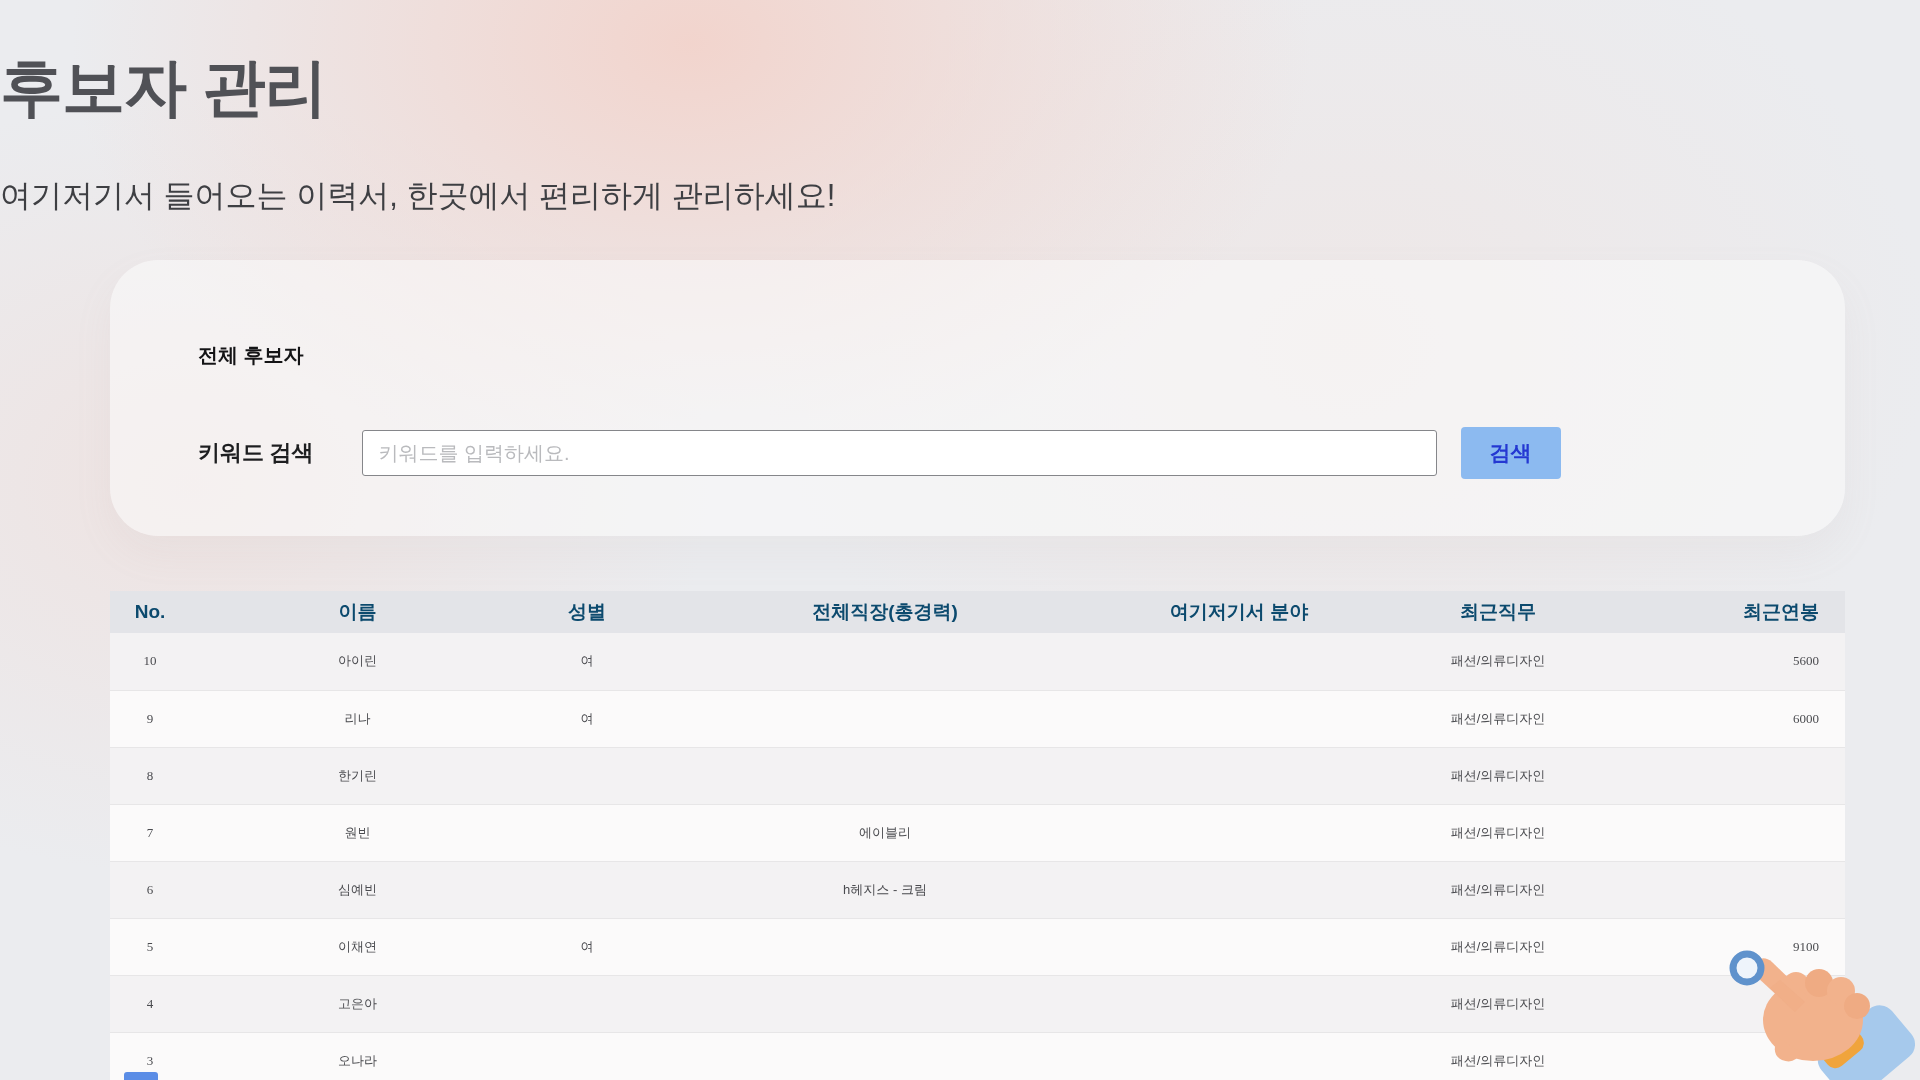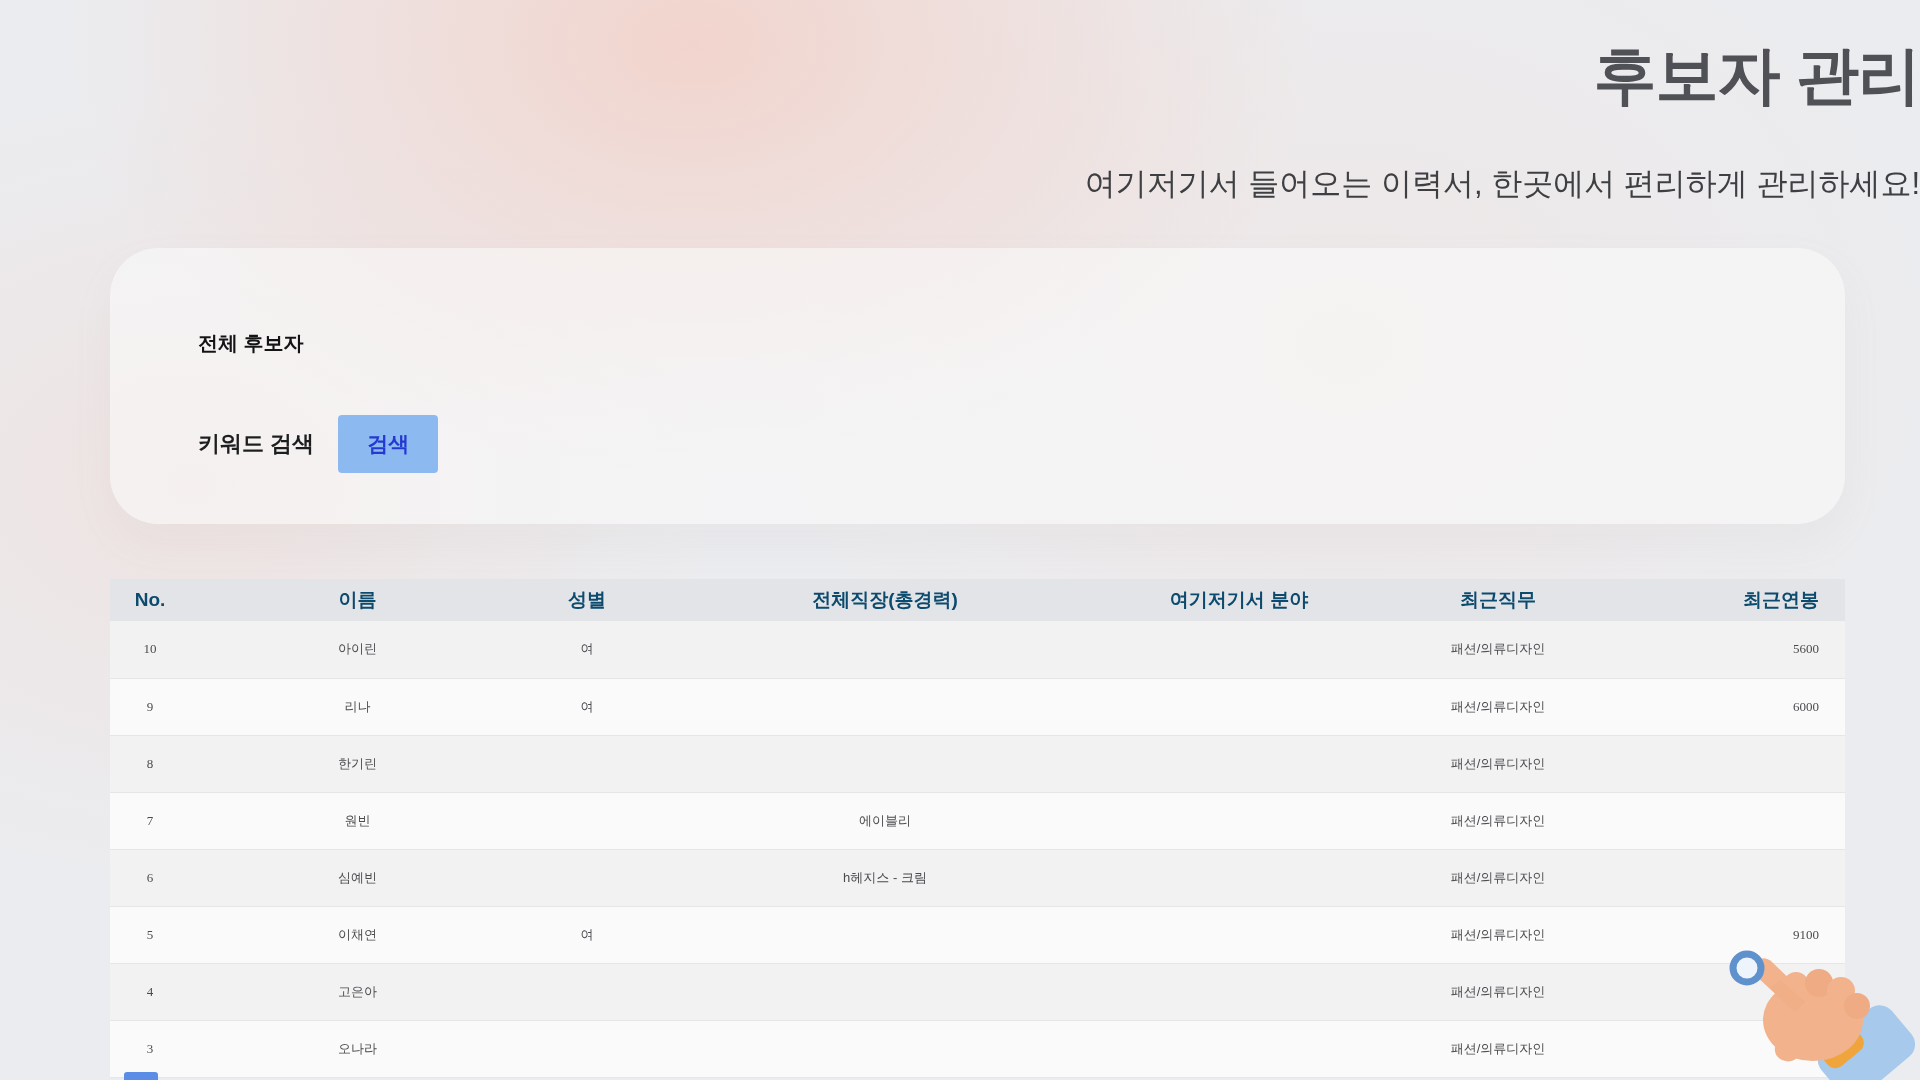--- a/index.html
+++ b/index.html
@@ -10,47 +10,47 @@
     font-family:"Liberation Sans","DejaVu Sans",sans-serif;
     background:
       radial-gradient(ellipse 1000px 700px at 36% 4%, rgba(243,208,199,0.85) 0%, rgba(243,208,199,0) 62%),
       radial-gradient(ellipse 800px 600px at 10% 45%, rgba(242,216,209,0.45) 0%, rgba(242,216,209,0) 65%),
       radial-gradient(ellipse 900px 700px at 70% 32%, rgba(244,222,215,0.35) 0%, rgba(244,222,215,0) 65%),
       #ebecef;
     color:#3e3f43;
   }
 
   
-  .hero { padding-top:32px; text-align:right; }
+  .hero { padding-top:44px; text-align:left; }
   .hero h1 { font-size:63px; line-height:86px; font-weight:700; letter-spacing:-1px; color:#505156; }
   .subtitle { margin-top:48px; font-size:31px; line-height:36px; font-weight:500; color:#3e3f43; }
 
   
   .card {
     margin:46px 0 0 110px;
     width:1735px; height:276px;
     background:rgba(252,251,252,0.55);
     border-radius:48px;
     padding:78px 88px 0 88px;
     box-shadow:0 18px 40px rgba(170,150,150,0.07);
   }
   .card-heading { font-size:20px; line-height:34px; font-weight:700; color:#141416; }
   .search-row { margin-top:55px; display:flex; align-items:center; }
-  .kw-label { font-size:22px; font-weight:600; color:#1d1e20; white-space:nowrap; }
+  .kw-label { font-size:22px; font-weight:600; color:#1d1e20; white-space:nowrap;font-family:Liberation Serif, serif; }
   .kw-input {
     margin-left:48px; width:1075px; height:46px;
     border:1px solid #85868a; border-radius:3px;
     background:#ffffff; padding:0 16px;
     font-size:20px; color:#2a2b2e;
     font-family:"Liberation Sans","DejaVu Sans",sans-serif;
     outline:none;
   }
   .kw-input::placeholder { color:#b9babd; }
   .search-btn {
-    margin-left:24px; width:100px; height:58px;
+    margin-left:24px; width:100px; height:52px;
     background:#8cbaf0; color:#2438d2;
     font-size:21px; font-weight:700;
     border:none; border-radius:4px; cursor:pointer;
     font-family:"Liberation Sans","DejaVu Sans",sans-serif;
   }
 
   
   table.candidates {
     margin:55px 0 0 110px;
     width:1735px;
@@ -100,20 +100,21 @@
 
 <div class="hero">
   <h1>후보자 관리</h1>
   <div class="subtitle">여기저기서 들어오는 이력서, 한곳에서 편리하게 관리하세요!</div>
 </div>
 
 <div class="card">
   <div class="card-heading">전체 후보자</div>
   <div class="search-row">
     <span class="kw-label">키워드 검색</span>
+    <input class="kw-input" type="text" placeholder="키워드를 입력하세요." style="">
     <button class="search-btn">검색</button>
   </div>
 </div>
 
 <table class="candidates">
   <thead>
     <tr id="header-row">
         <th class="col-no">No.</th>
         <th class="col-name">이름</th>
         <th class="col-gender">성별</th>

